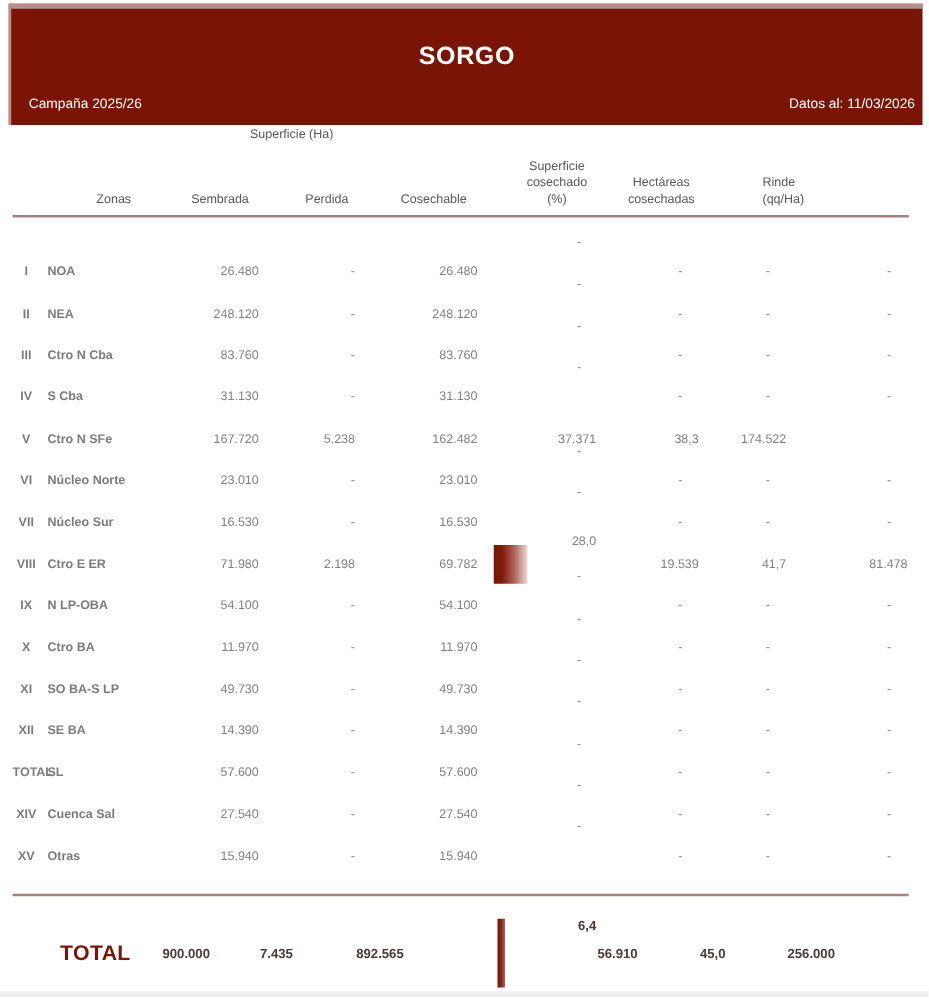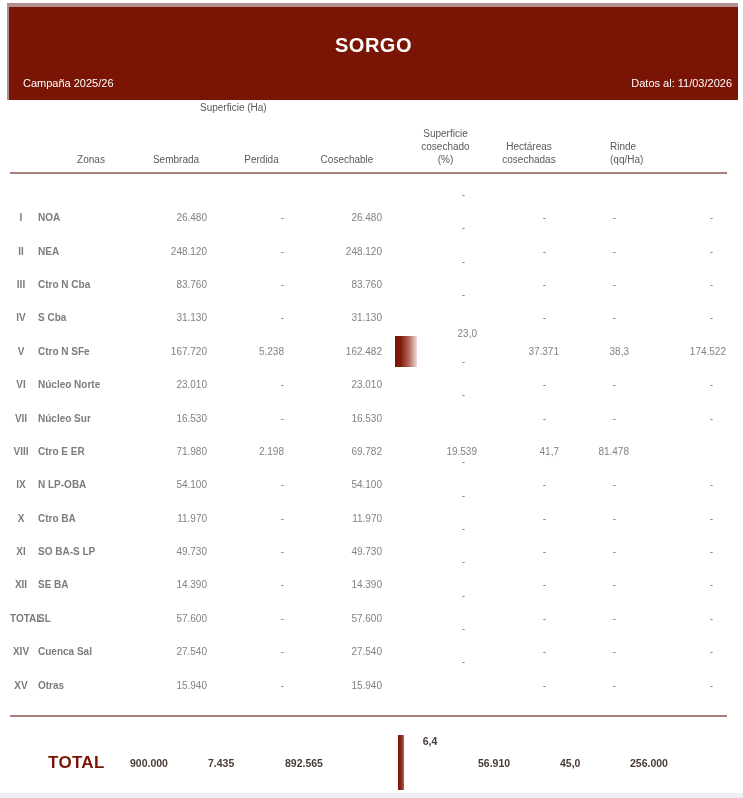--- a/index.html
+++ b/index.html
@@ -87,21 +87,21 @@
   }
   .pct-span{position:relative;top:-7px;display:inline-block;padding-right:1px;}
   .pct-span.dash{top:-12px;padding-right:13px;}
   
   .total-row{
     position:absolute;left:10px;top:735px;height:55px;
     align-items:center;font-size:10.5px;font-weight:bold;
   }
   .total-label{padding-left:16px;color:var(--accent);font-size:17px;letter-spacing:0.3px;}
   .total-val{text-align:left;padding-right:1px;color:var(--total-num);}
-  .total-pct-cell{position:relative;text-align:center;height:100%;}
+  .total-pct-cell{position:relative;text-align:right;height:100%;}
   .total-bar{
     position:absolute;left:15px;top:0;bottom:0;
     background:linear-gradient(to right,#7A1505 0%,#8A2A18 55%,#B0655A 100%);
   }
   .total-pct-val{position:relative;display:inline-block;padding-right:1px;color:var(--total-num);}
   .bottom-strip{
     position:absolute;left:0;bottom:0;width:743px;height:5px;
     background:#edeff2;
   }
 </style>
@@ -196,24 +196,20 @@
     <div class="cell val dash">-</div>
     <div class="cell val dash">-</div>
     <div class="cell val dash">-</div>
   </div>
       <div class="grid row">
     <div class="cell num">V</div>
     <div class="cell zone">Ctro N SFe</div>
     <div class="cell val">167.720</div>
     <div class="cell val">5.238</div>
     <div class="cell val">162.482</div>
-    <div class="cell pct-cell">
-      <div class="pct-bar" style="width: 21.85px;"></div>
-      <span class="pct-span">23,0</span>
-    </div>
     <div class="cell val">37.371</div>
     <div class="cell val">38,3</div>
     <div class="cell val">174.522</div>
   </div>
       <div class="grid row">
     <div class="cell num">VI</div>
     <div class="cell zone">Núcleo Norte</div>
     <div class="cell val">23.010</div>
     <div class="cell val">-</div>
     <div class="cell val">23.010</div>
@@ -238,20 +234,24 @@
     <div class="cell val dash">-</div>
     <div class="cell val dash">-</div>
     <div class="cell val dash">-</div>
   </div>
       <div class="grid row">
     <div class="cell num">VIII</div>
     <div class="cell zone">Ctro E ER</div>
     <div class="cell val">71.980</div>
     <div class="cell val">2.198</div>
     <div class="cell val">69.782</div>
+    <div class="cell pct-cell">
+      <div class="pct-bar" style="width: 26.6px;"></div>
+      <span class="pct-span">28,0</span>
+    </div>
     <div class="cell val">19.539</div>
     <div class="cell val">41,7</div>
     <div class="cell val">81.478</div>
   </div>
       <div class="grid row">
     <div class="cell num">IX</div>
     <div class="cell zone">N LP-OBA</div>
     <div class="cell val">54.100</div>
     <div class="cell val">-</div>
     <div class="cell val">54.100</div>

